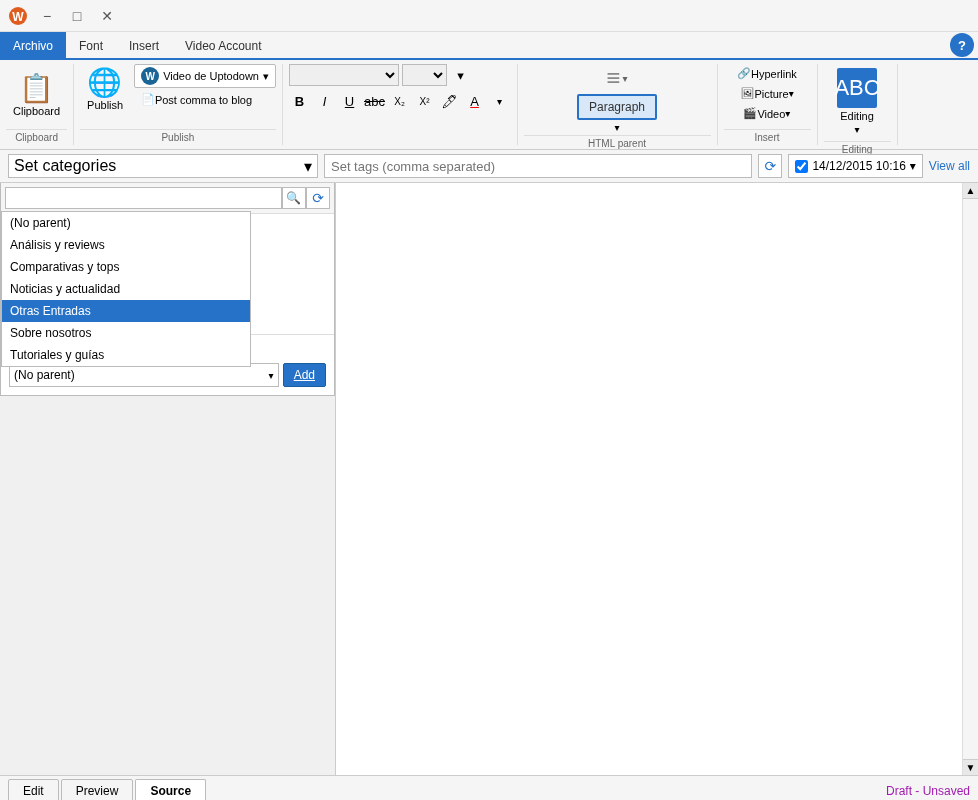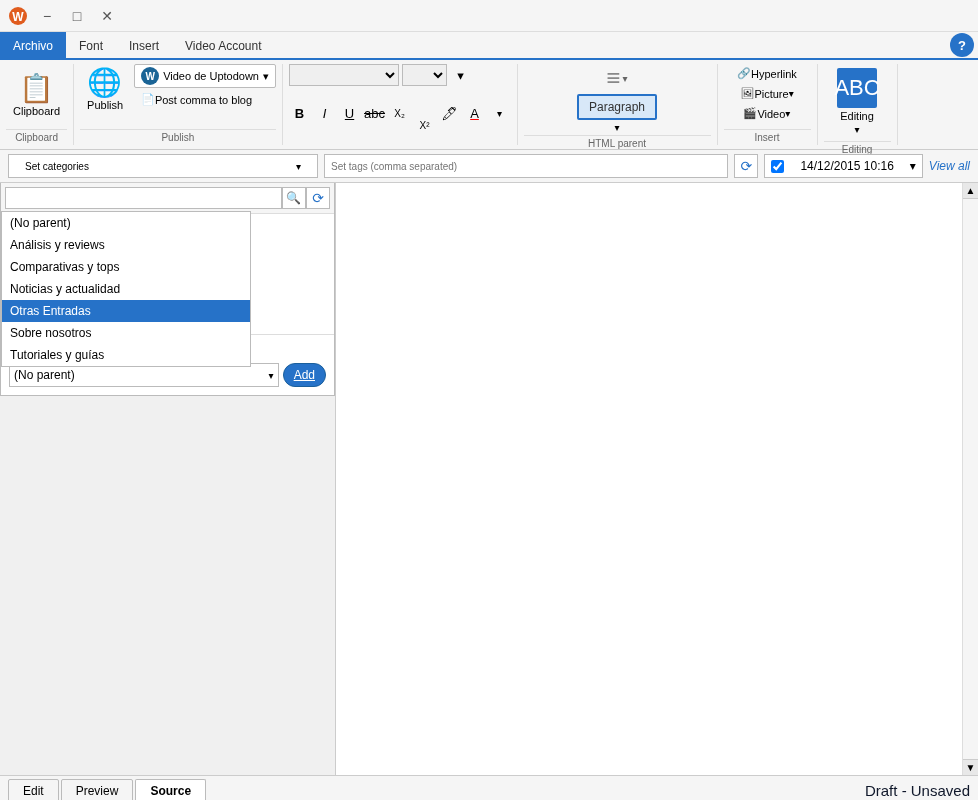--- a/index.html
+++ b/index.html
@@ -122,37 +122,37 @@
     .editing-icon { width: 40px; height: 40px; background: #2672c8; border-radius: 2px; display: flex; align-items: center; justify-content: center; color: white; font-size: 20px; }
 
     
     .categories-bar {
       display: flex; align-items: center; gap: 6px;
       padding: 4px 8px; background: #f5f5f5; border-bottom: 1px solid #ccc;
     }
     .categories-dropdown {
       display: flex; align-items: center;
       border: 1px solid #bbb; background: white; height: 24px;
-      width: 310px; padding: 0 16px; cursor: pointer;
-      font-size: 10px; justify-content: space-between;
+      width: 310px; padding: 0 5px; cursor: pointer;
+      font-size: 16px; justify-content: space-between;
     }
     .tags-input {
       display: flex; align-items: center;
       border: 1px solid #bbb; background: white; height: 24px;
       flex: 1; padding: 0 6px; gap: 4px;
     }
-    .tags-input input { border: none; outline: none; flex: 1; font-size: 10px; background: transparent; }
+    .tags-input input { border: none; outline: none; flex: 1; font-size: 13px; background: transparent; }
     .refresh-btn { background: white; border: 1px solid #bbb; width: 24px; height: 24px; cursor: pointer; display: flex; align-items: center; justify-content: center; font-size: 14px; color: #2672c8; }
     .datetime-box {
-      display: flex; align-items: center; gap: 16px;
+      display: flex; align-items: center; gap: 4px;
       border: 1px solid #bbb; background: white; height: 24px;
       padding: 0 6px; font-size: 12px;
     }
     .datetime-box input[type=checkbox] { margin: 0; }
-    .view-all-link { color: #2672c8; cursor: pointer; text-decoration: none; font-size: 12px; white-space: nowrap; font-style: italic; }
+    .view-all-link { color: #2672c8; cursor: pointer; text-decoration: none; font-size: 12px; white-space: nowrap; }
 
     
     .main-content {
       display: flex;
       height: calc(800px - 32px - 26px - 90px - 30px - 30px);
       position: relative;
     }
 
     
     .categories-panel {
@@ -190,21 +190,21 @@
       position: relative; cursor: pointer;
     }
     .parent-select-wrapper select {
       width: 100%; height: 100%; border: none; outline: none;
       font-size: 12px; background: transparent; padding: 0 4px;
       appearance: none;
     }
     .select-arrow { position: absolute; right: 4px; pointer-events: none; font-size: 10px; }
     .add-btn {
       background: #2672c8; color: white; border: 1px solid #1a5f9c;
-      height: 24px; padding: 0 10px; cursor: pointer; font-size: 12px; border-radius: 12px; text-decoration: underline;
+      height: 24px; padding: 0 10px; cursor: pointer; font-size: 12px; border-radius: 2px; text-decoration: underline;
     }
 
     
     .parent-dropdown-list {
       position: absolute;
       left: 0; top: 28px;
       width: 250px;
       background: white;
       border: 1px solid #bbb;
       z-index: 20;
@@ -233,21 +233,21 @@
     .status-bar {
       height: 30px; background: #f5f5f5; border-top: 1px solid #ccc;
       display: flex; align-items: center; padding: 0 8px;
     }
     .status-tabs { display: flex; gap: 2px; }
     .status-tab {
       padding: 4px 14px; font-size: 12px; cursor: pointer;
       border: 1px solid #bbb; background: #f5f5f5; border-radius: 2px 2px 0 0;
     }
     .status-tab.active { background: white; border-bottom-color: white; font-weight: bold; }
-    .status-text { margin-left: auto; font-size: 15px; color: #0f172a; }
+    .status-text { margin-left: auto; font-size: 12px; color: #a21caf; }
 
     
     .editor-body {
       position: absolute; left: 0; top: 0; right: 16px; bottom: 0;
       background: white; overflow-y: auto; padding: 20px;
     }
   </style>
 </head>
 <body>
 
@@ -313,21 +313,21 @@
         <select class="font-select"></select>
         <select class="font-size-select"></select>
         <button class="font-btn">▾</button>
       </div>
       <div class="font-row">
         <button class="font-btn bold">B</button>
         <button class="font-btn italic">I</button>
         <button class="font-btn underline">U</button>
         <button class="font-btn strike">abc</button>
         <button class="font-btn" style="font-size:10px;">X₂</button>
-        <button class="font-btn" style="font-size:10px;margin-top:24px;">X²</button>
+        <button class="font-btn" style="font-size:10px;">X²</button>
         <button class="font-btn">🖊</button>
         <button class="font-btn" style="text-decoration:underline;text-decoration-color:red;">A</button>
         <button class="font-btn" style="font-size:10px;">▾</button>
       </div>
     </div>
   </div>
 
   <div class="ribbon-group html-styles-group">
     <div class="ribbon-group-content" style="align-items:flex-start;gap:4px;">
       <div style="display:flex;flex-direction:column;align-items:center;gap:2px;">

